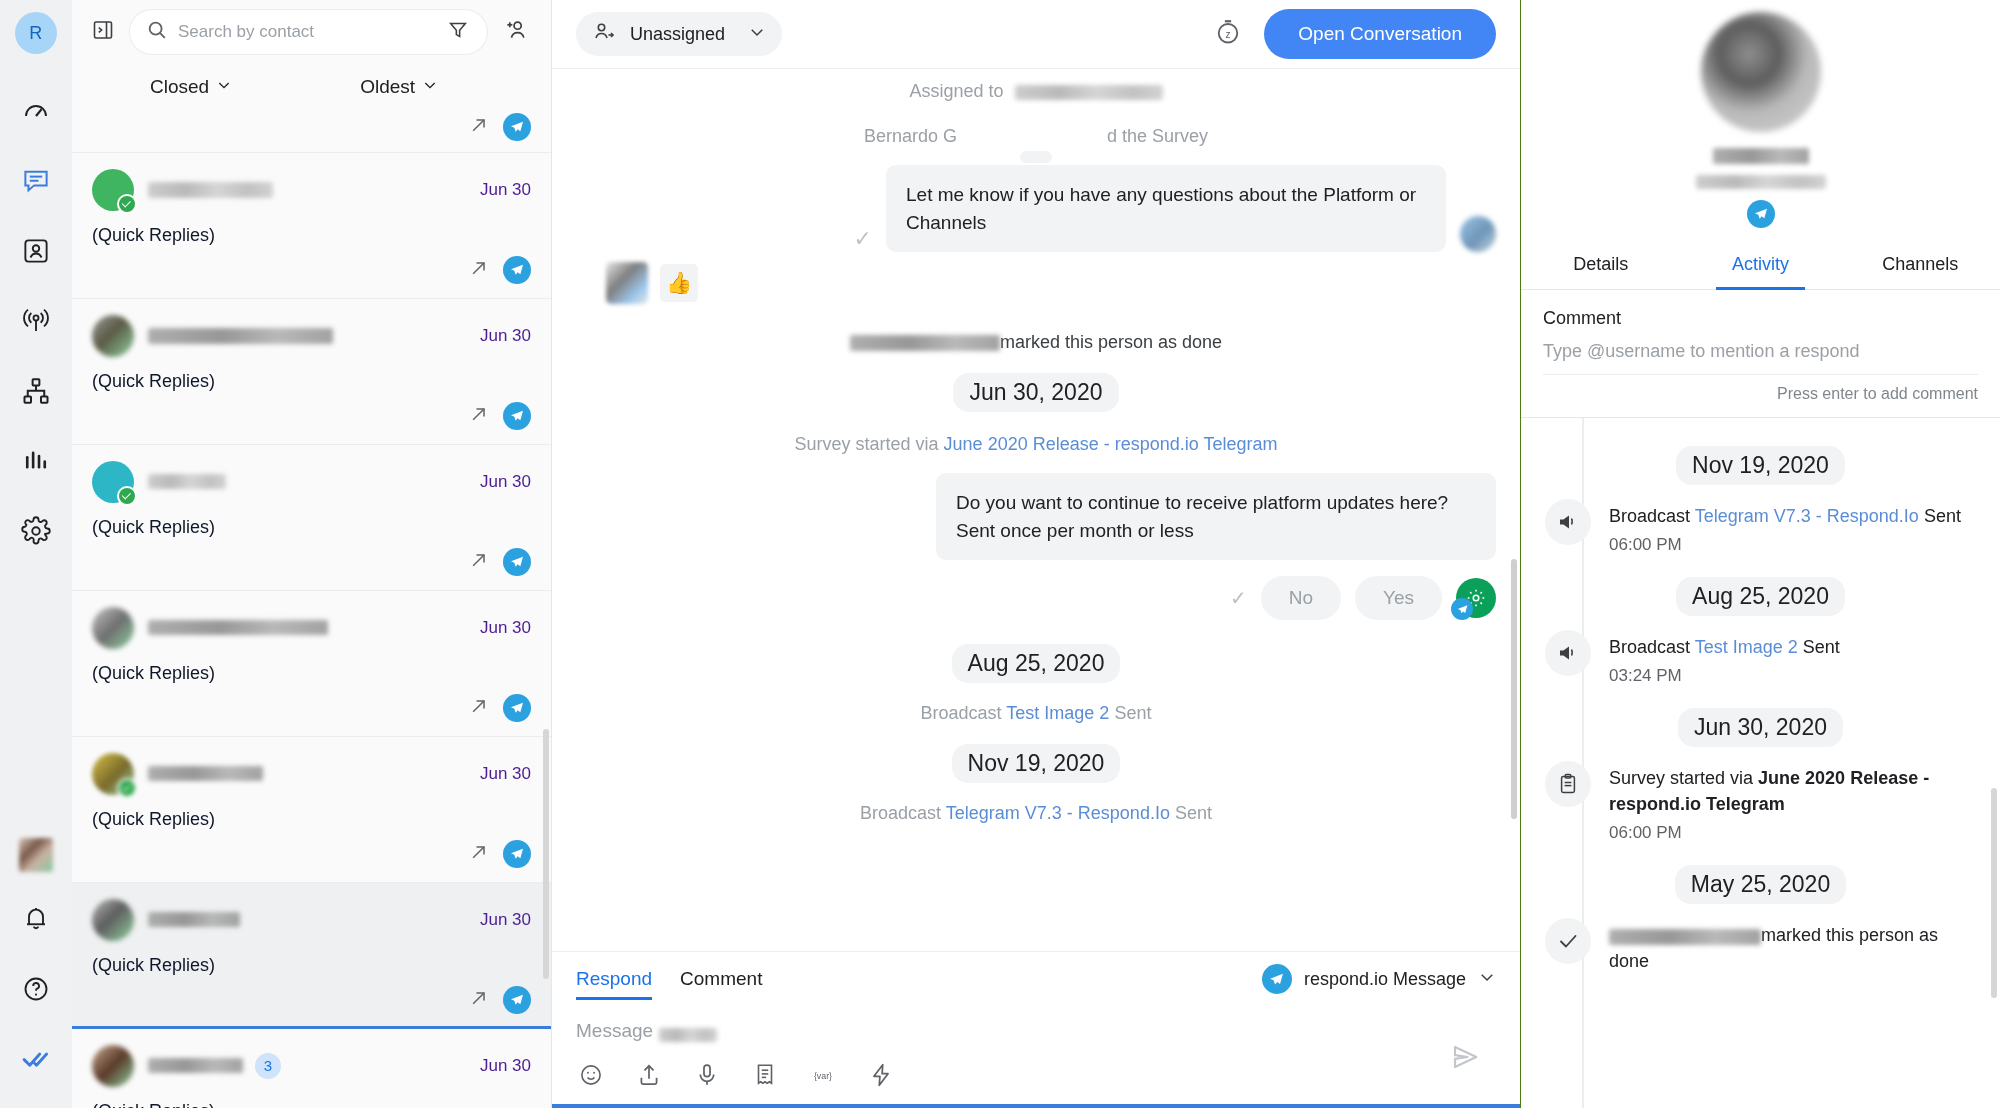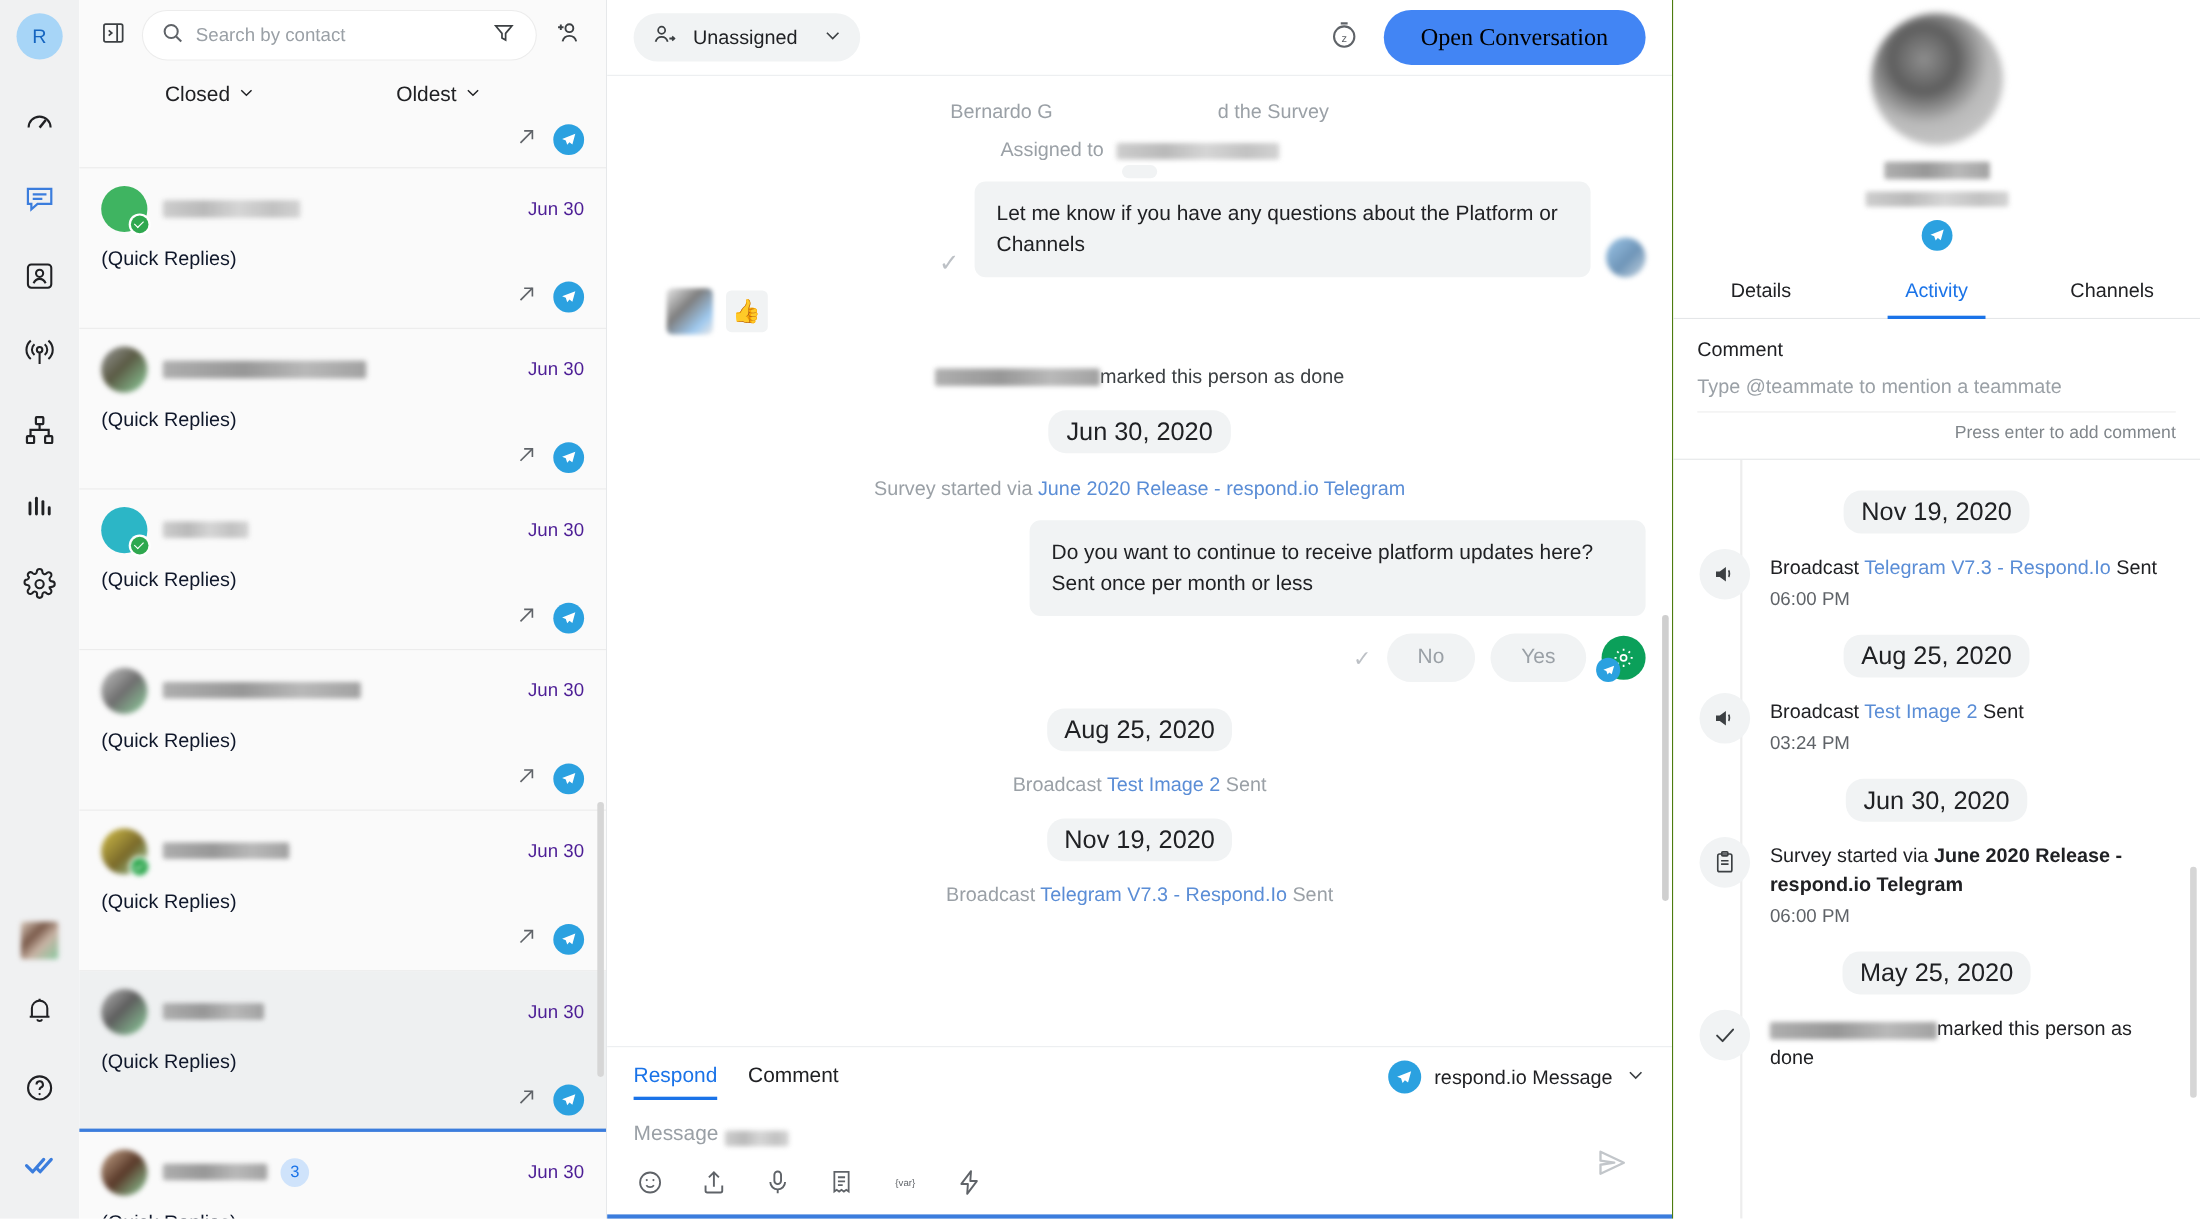--- a/index.html
+++ b/index.html
@@ -115,22 +115,22 @@
     padding: 0 24px 0 24px; gap: 16px; background: #fff;
   }
   .assign-chip {
     height: 44px; background: #f1f3f4; border-radius: 22px; display: flex;
     align-items: center; gap: 14px; padding: 0 16px; cursor: pointer; min-width: 206px;
   }
   .assign-chip .lbl { font-size: 18px; color: #202124; flex: 1 1 auto; }
   .c-top-spacer { flex: 1 1 auto; }
   .snooze-btn { width: 40px; height: 40px; display: flex; align-items: center; justify-content: center; cursor: pointer; }
   .open-conv-btn {
-    height: 50px; background: #4285f4; color: #000000; border: none; border-radius: 25px;
-    padding: 0 34px; font-size: 22px; font-family: Liberation Serif, serif; cursor: pointer; white-space: nowrap;
+    height: 50px; background: #4285f4; color: #ffffff; border: none; border-radius: 25px;
+    padding: 0 34px; font-size: 19px; font-family: Liberation Sans, sans-serif; cursor: pointer; white-space: nowrap;
   }
 
   .thread {
     flex: 1 1 auto; position: relative; overflow: hidden;
     border-top: 1px solid #eceef0;
     padding: 0 24px; background: #fff;
   }
   .date-chip {
     display: inline-block; background: #f1f3f4; border-radius: 16px;
     padding: 6px 16px; font-size: 23px; color: #202124;
@@ -622,27 +622,27 @@
         </span>
       </div>
       <button class="open-conv-btn">Open Conversation</button>
     </div>
 
     <div class="thread">
       <div class="float-date">
         <span class="date-chip"></span>
       </div>
 
-      <div class="sys-line" style="margin-top:20px;">
-        <span>Bernardo G</span><span style="display:inline-block;width:150px;"></span><span>d the Survey</span>
-      </div>
-
       <div class="sys-line" style="margin-top:10px;">
         <span>Assigned to</span>
         <span class="blur" style="width:148px;height:15px;margin-left:6px;"></span>
+      </div>
+
+      <div class="sys-line" style="margin-top:20px;">
+        <span>Bernardo G</span><span style="display:inline-block;width:150px;"></span><span>d the Survey</span>
       </div>
 
       <div class="bubble-row" style="margin-top:16px;">
         <span class="rcheck">✓</span>
         <div class="bubble">Let me know if you have any questions about the Platform or Channels</div>
         <div class="msg-ava"></div>
       </div>
 
       <div class="react-row" style="margin-left:30px;">
         <div class="react-img"></div>
@@ -812,21 +812,21 @@
     </div>
 
     <div class="rp-tabs">
       <div class="rp-tab">Details</div>
       <div class="rp-tab active">Activity</div>
       <div class="rp-tab">Channels</div>
     </div>
 
     <div class="rp-comment">
       <div class="lbl">Comment</div>
-      <div class="inp">Type @teammate to mention a teammate</div>
+      <div class="inp">Type @username to mention a respond</div>
       <div class="hint">Press enter to add comment</div>
     </div>
 
     <div class="timeline">
       <div class="tl-spine"></div>
 
       <div class="tl-date">
         <span class="date-chip">Nov 19, 2020</span>
       </div>
       <div class="tl-item">

